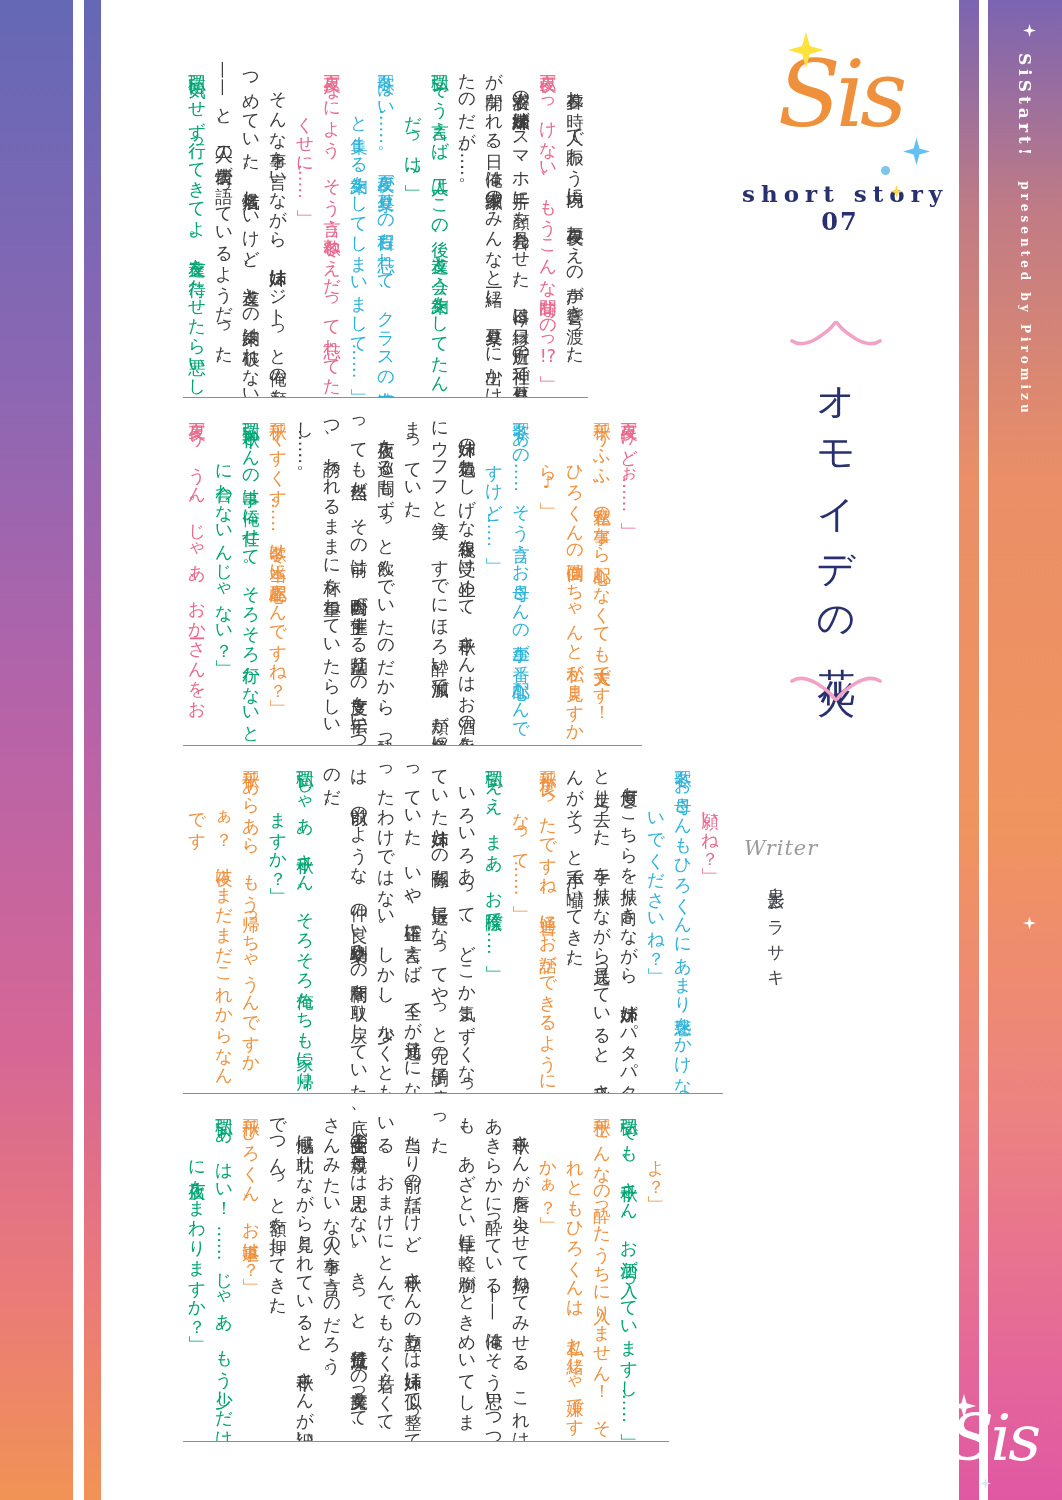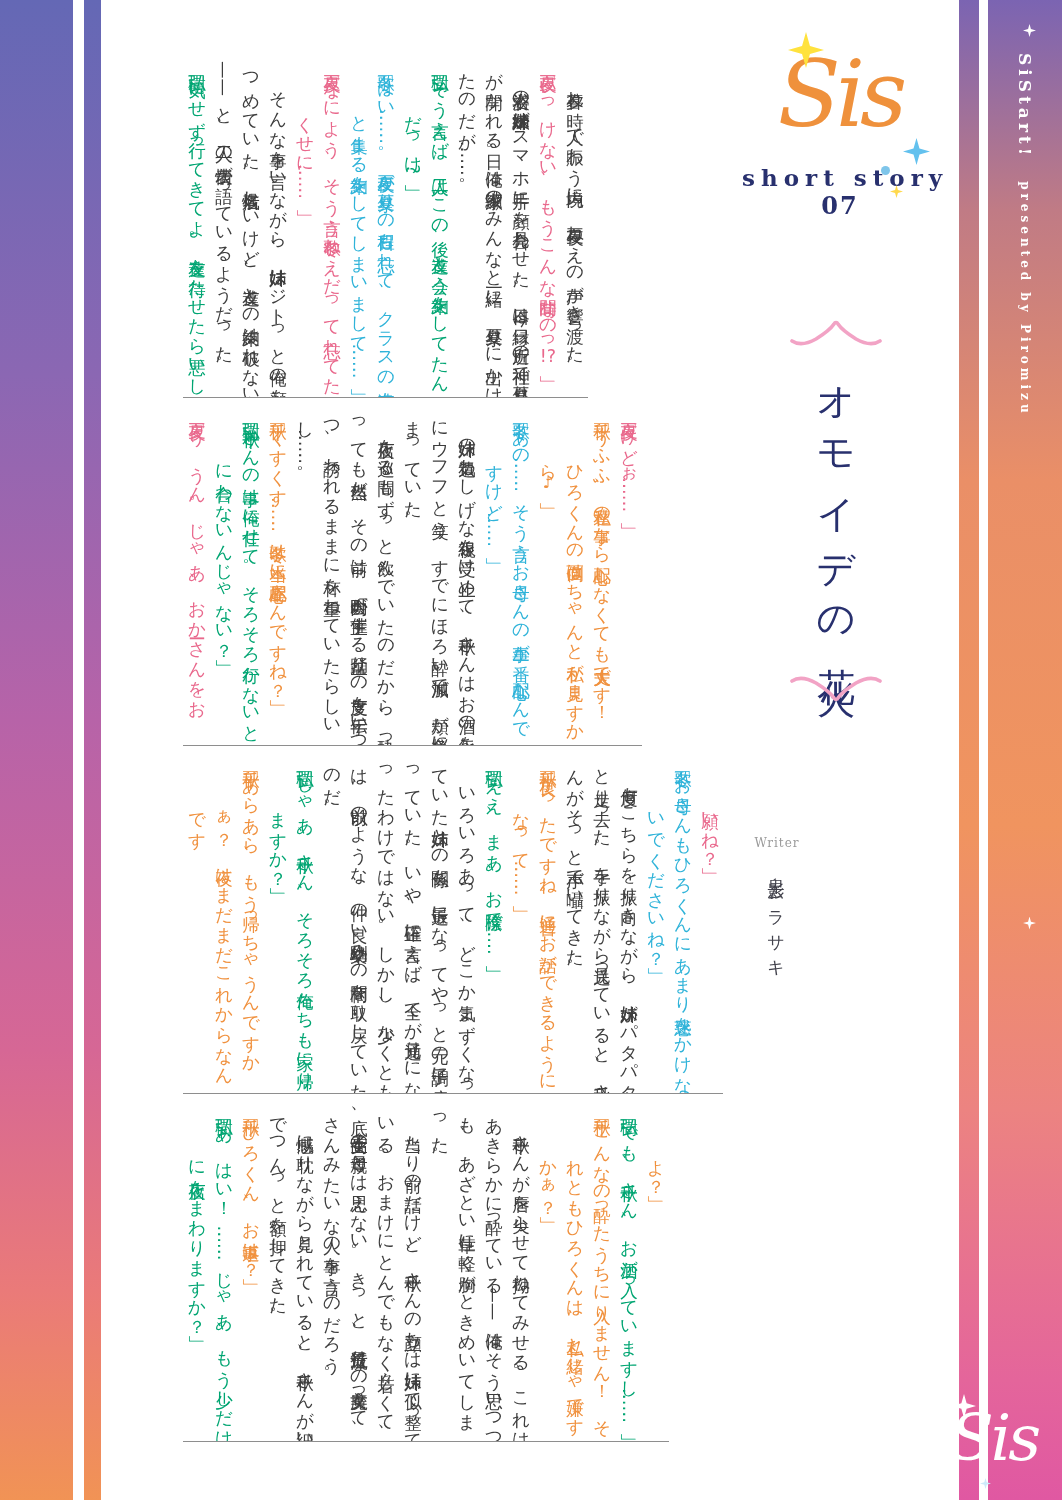--- a/index.html
+++ b/index.html
@@ -26,40 +26,40 @@
   .star{display:inline-block;background:#fff;vertical-align:middle;
     clip-path:polygon(50% 0,61% 39%,100% 50%,61% 61%,50% 100%,39% 61%,0 50%,39% 39%);}
   .star-13{width:13px;height:13px;}
   
   #logo-block{position:absolute;left:742px;top:26px;width:196px;text-align:center;}
   .logo-script{
     font-family:"DejaVu Serif",serif;font-style:italic;font-size:92px;line-height:1.5;
     color:var(--logo-orange);letter-spacing:-5px;
   }
   .series-label{font-family:"DejaVu Serif",serif;font-weight:700;font-size:23px;
-    letter-spacing:6px;color:var(--navy);white-space:nowrap;margin-top:0px;}
+    letter-spacing:6px;color:var(--navy);white-space:nowrap;margin-top:16px;}
   .series-number{font-family:"DejaVu Serif",serif;font-weight:700;font-size:24px;
     letter-spacing:2px;color:var(--navy);}
   .sp{position:absolute;clip-path:polygon(50% 0,61% 39%,100% 50%,61% 61%,50% 100%,39% 61%,0 50%,39% 39%);}
   .sp-yellow{left:46px;top:6px;width:36px;height:36px;background:#ffe23e;}
   .sp-blue{left:161px;top:112px;width:27px;height:27px;background:#63c1ee;}
   .sp-dot{position:absolute;left:139px;top:140px;width:9px;height:9px;border-radius:50%;background:#7ec5ea;}
   .sp-yellow-s{left:148px;top:159px;width:13px;height:13px;background:#ffd94d;}
   
   #title-block{position:absolute;left:780px;top:320px;width:112px;
     display:flex;flex-direction:column;align-items:center;}
   .brace{width:96px;height:26px;flex:none;}
   .brace.flip{transform:scaleY(-1);}
   .title-text{
     writing-mode:vertical-rl;font-size:38px;line-height:1;letter-spacing:0.32em;
     color:var(--navy);margin:14px 0;font-weight:500;
   }
   
   #writer-block{position:absolute;left:744px;top:836px;width:66px;text-align:center;}
-  .writer-label{font-family:"DejaVu Serif",serif;font-size:12px;
+  .writer-label{font-family:"DejaVu Serif",serif;font-style:italic;font-size:21px;
     color:#9a9a9a;letter-spacing:1px;}
   .writer-name{writing-mode:vertical-rl;font-size:17px;letter-spacing:0.3em;
     color:#41414b;margin:14px auto 0;display:inline-block;}
   
   #story{position:absolute;left:183px;top:50px;width:579px;}
   .band{
     writing-mode:vertical-rl;height:348px;box-sizing:border-box;
     padding-top:11px;border-bottom:1px solid var(--separator);
     font-size:17.5px;line-height:27px;color:var(--text);overflow:hidden;
   }

